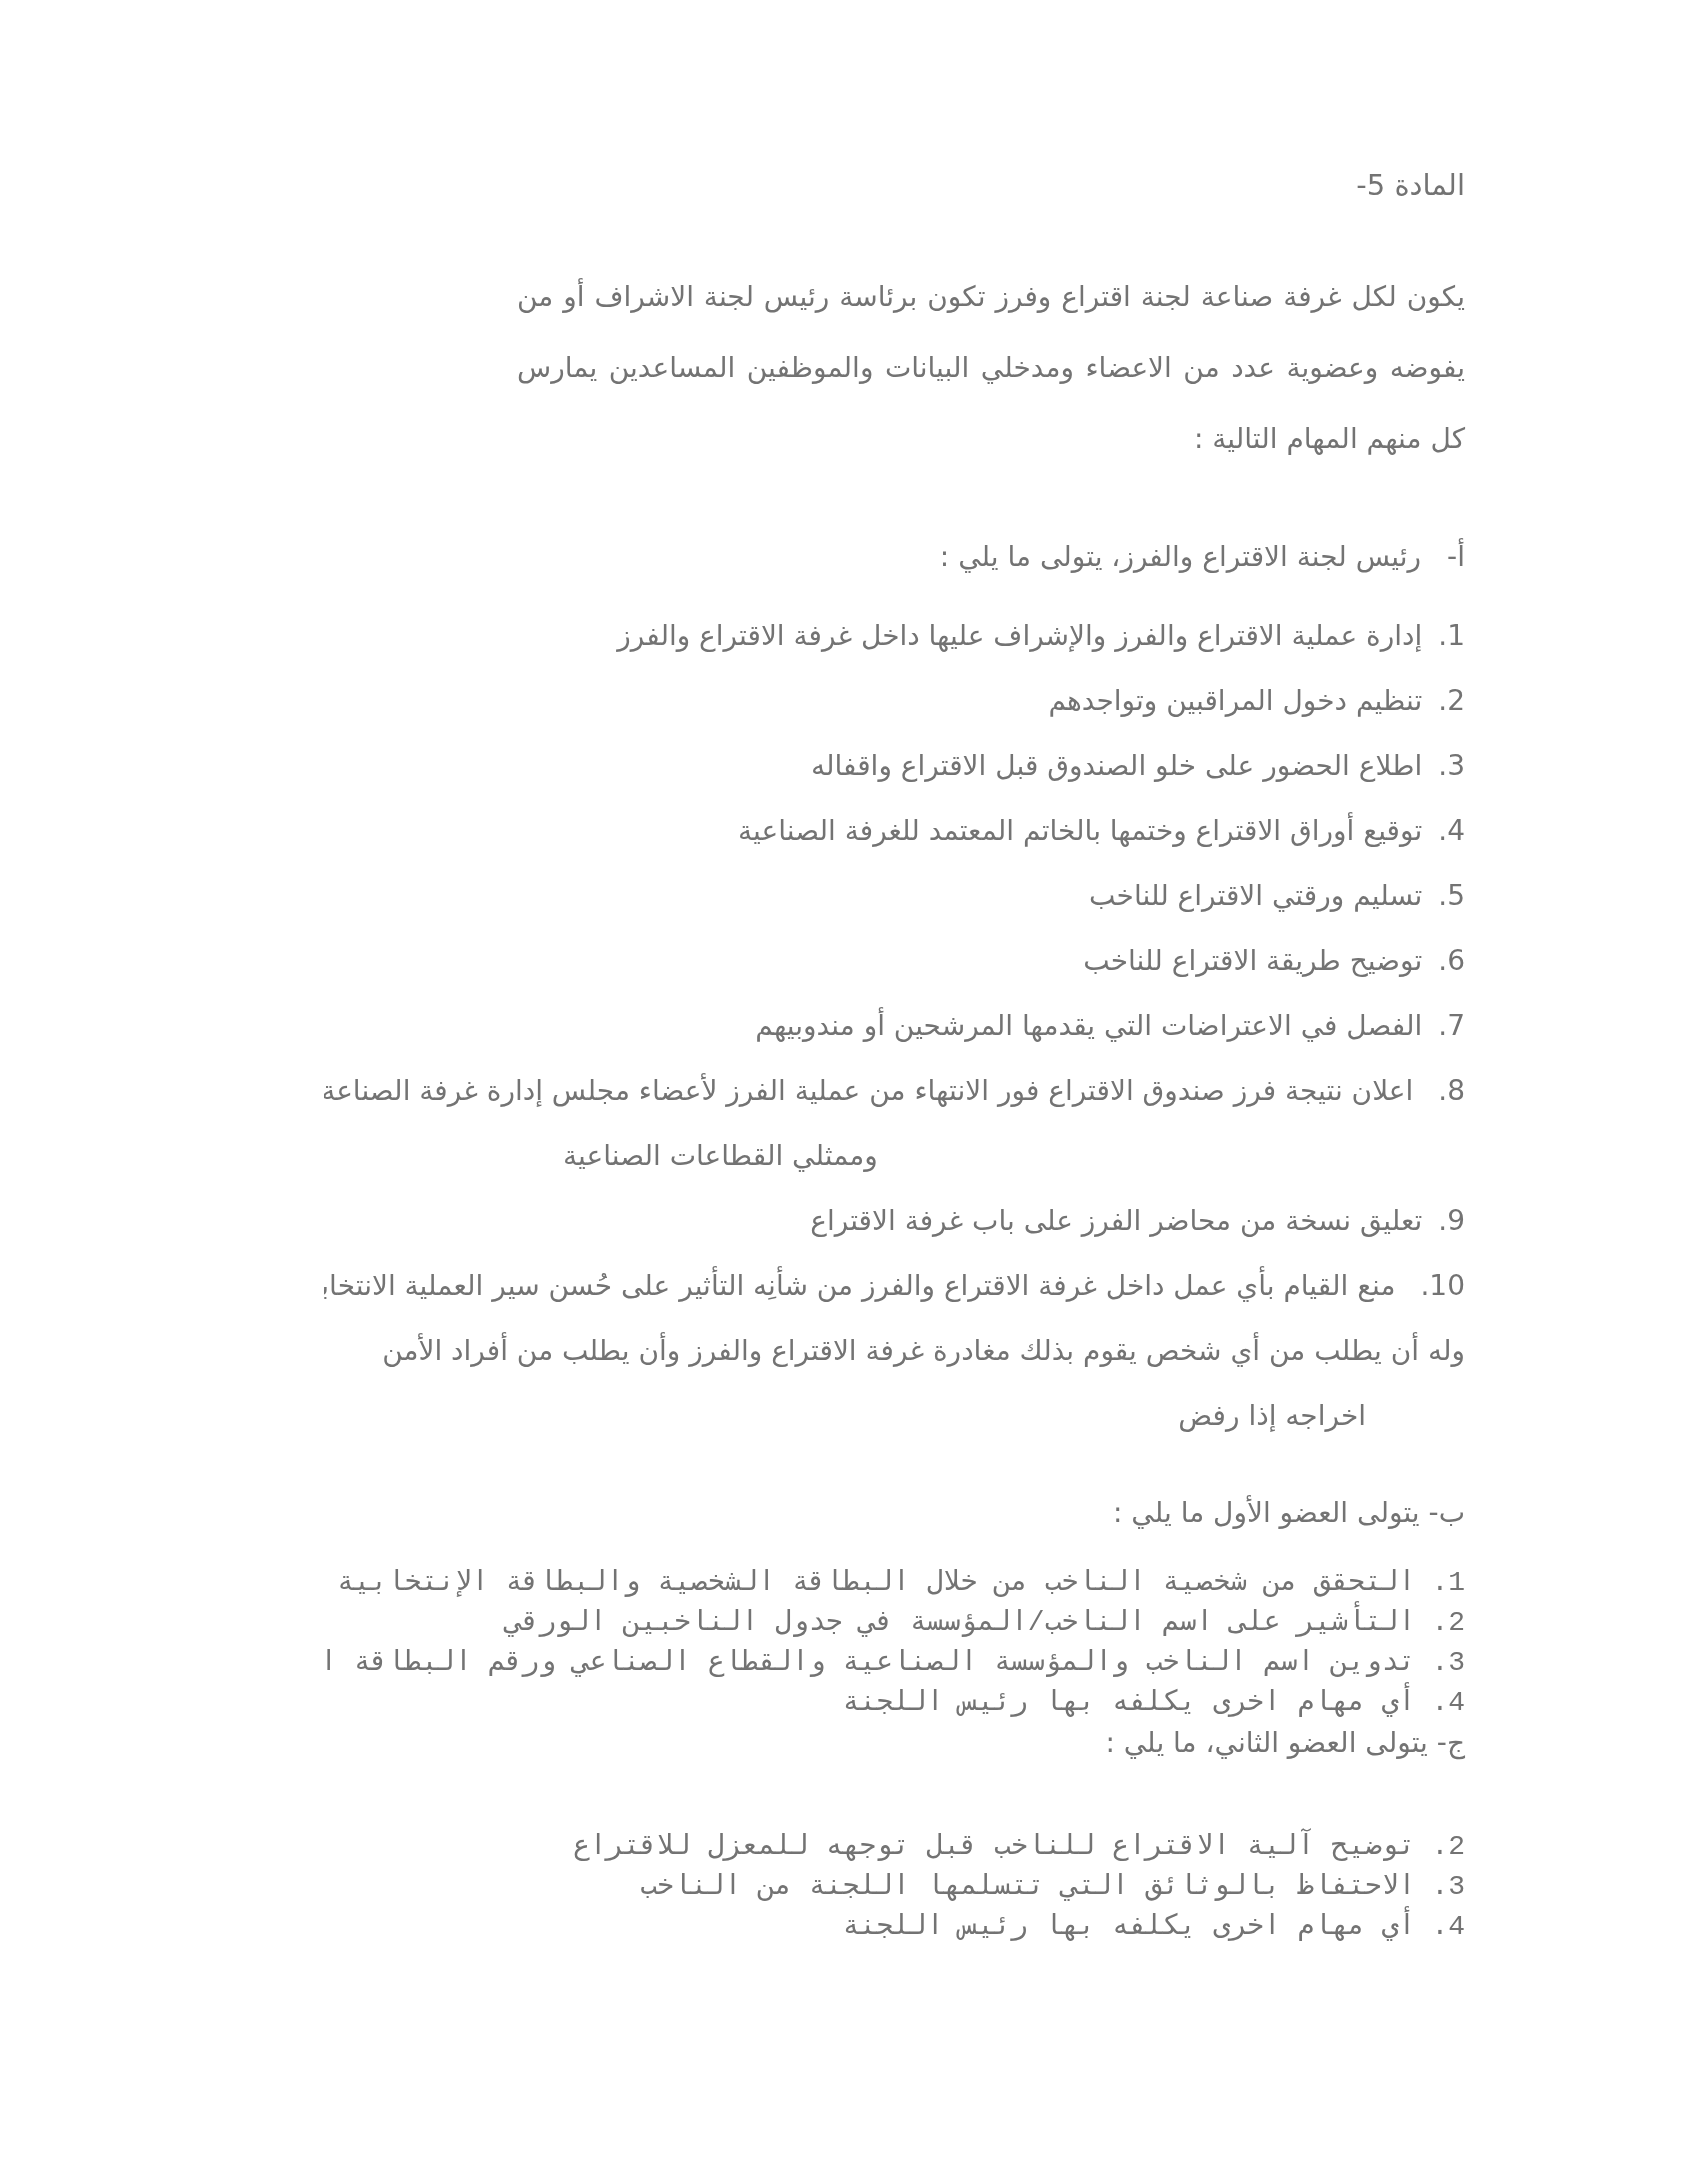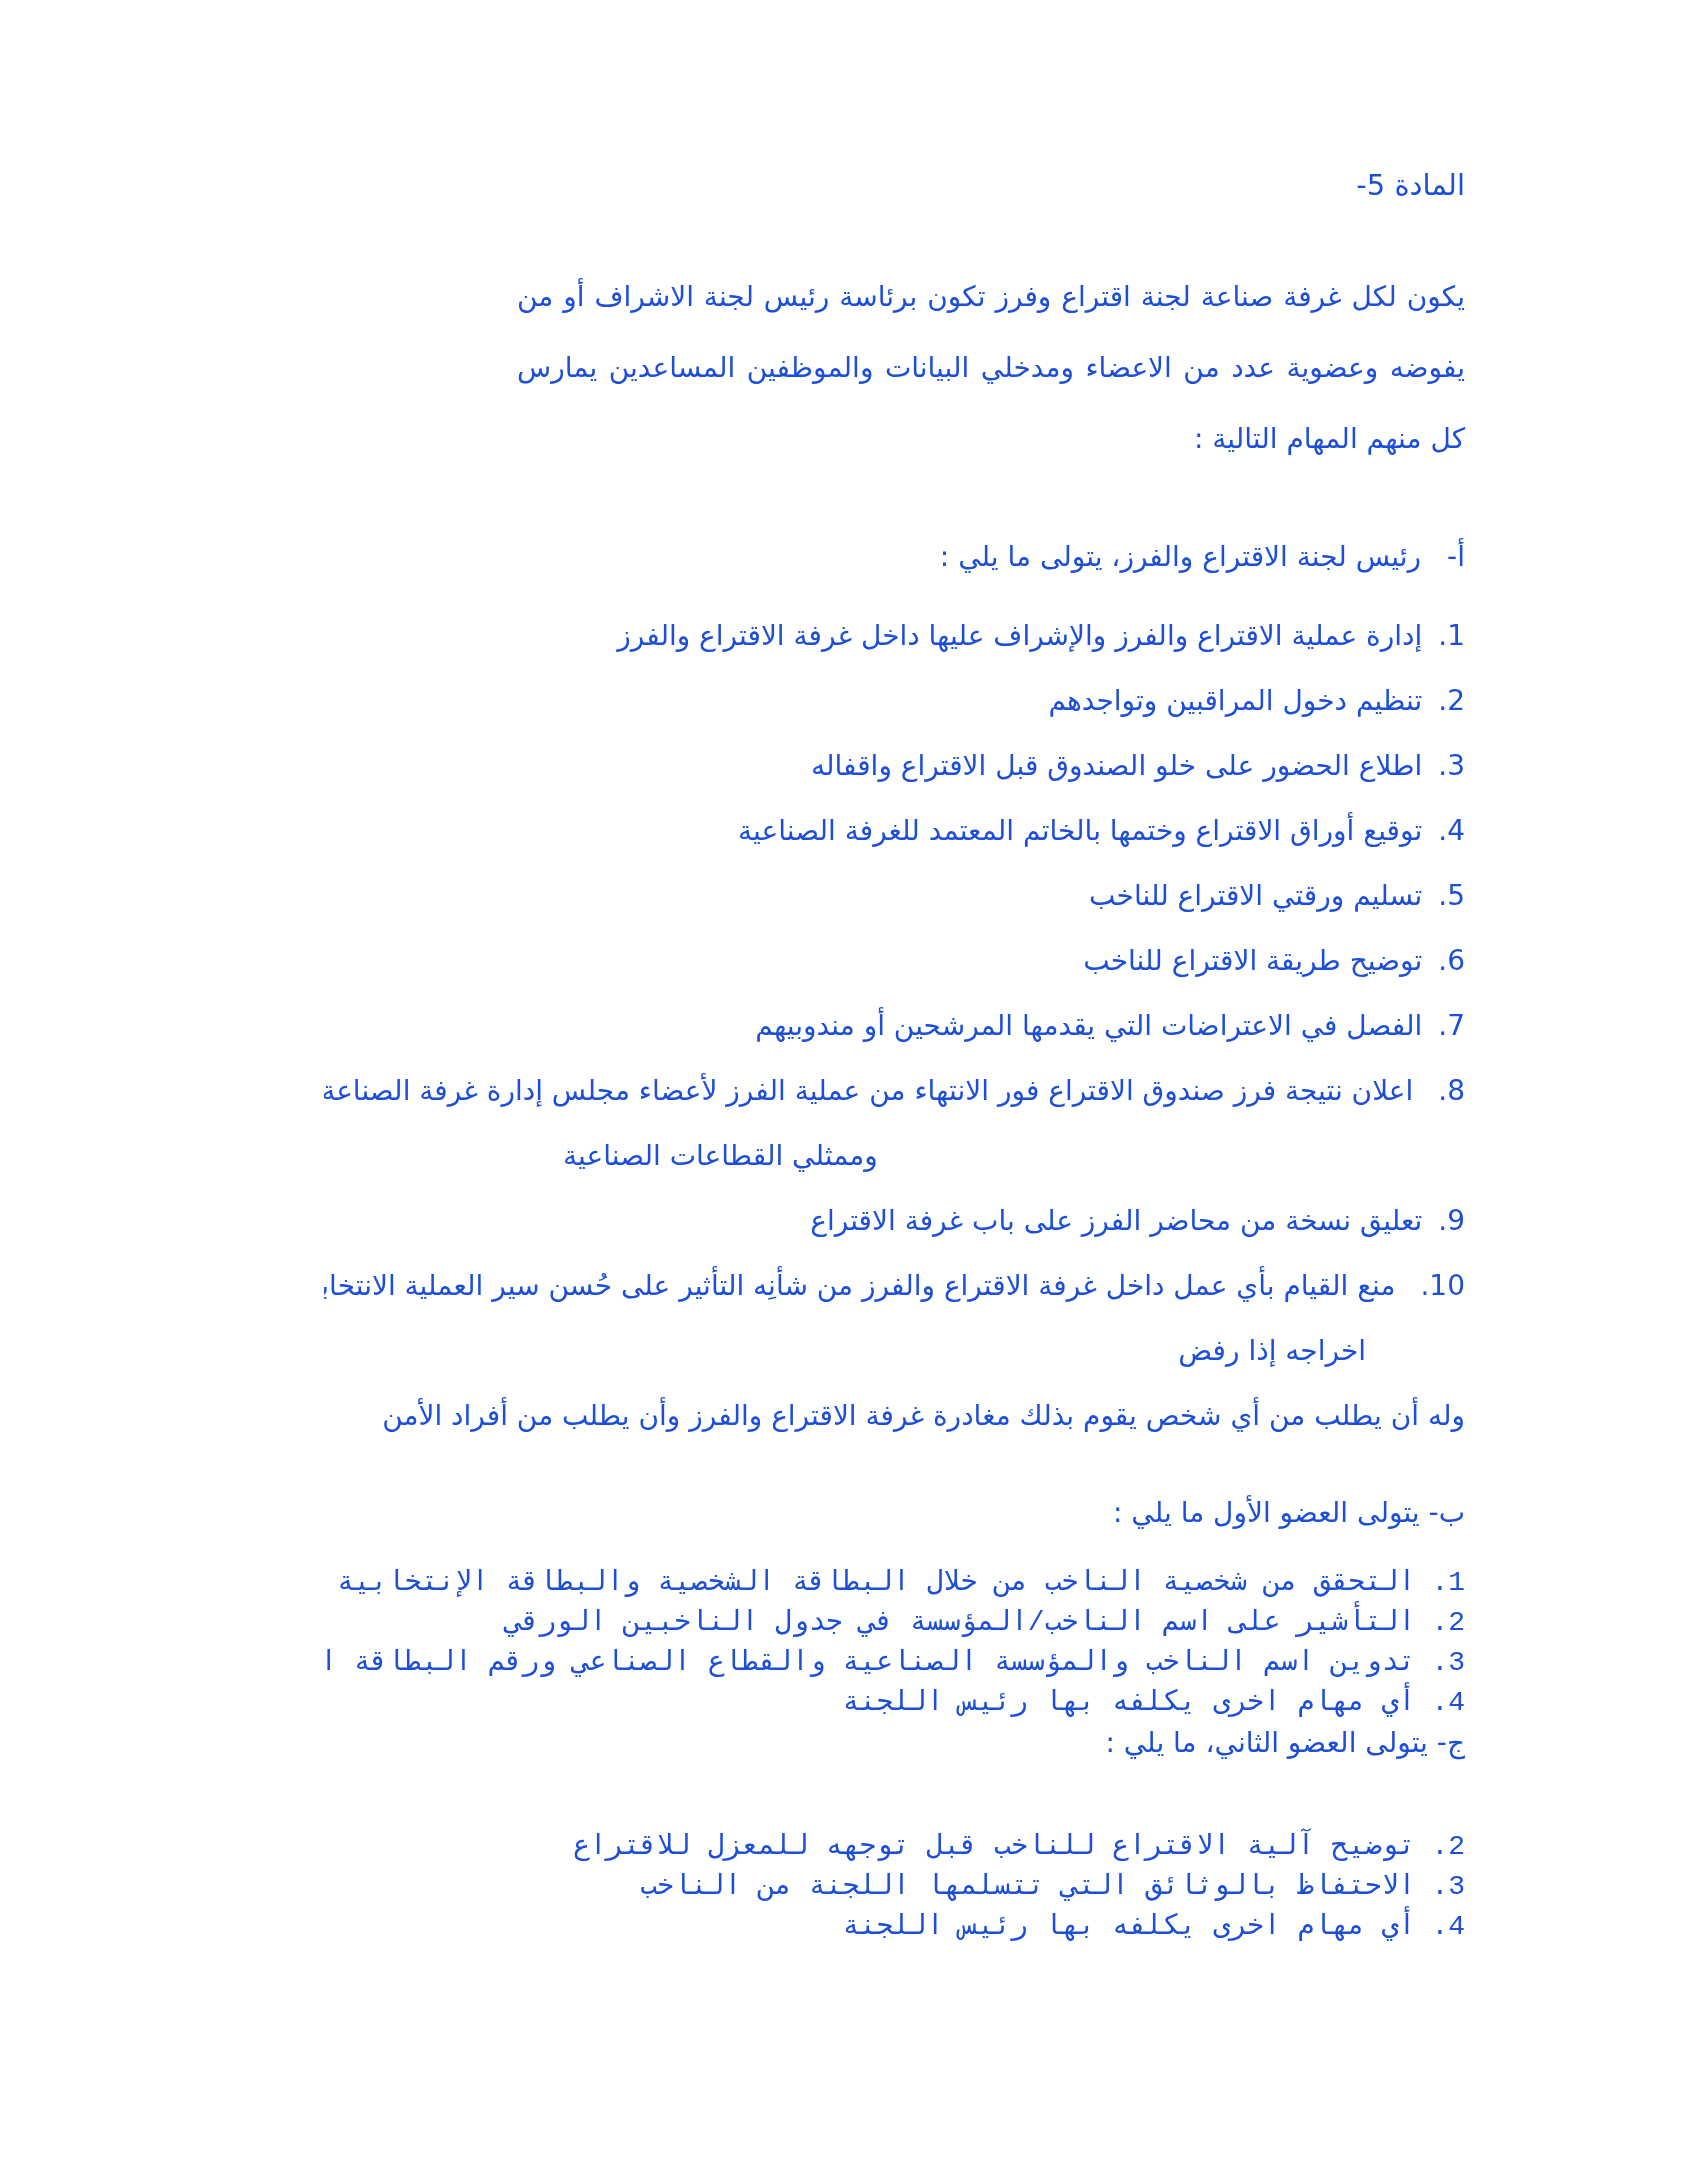--- a/index.html
+++ b/index.html
@@ -3,21 +3,21 @@
 <meta charset="utf-8">
 <style>
   html, body { margin: 0; padding: 0; background: #ffffff; }
   .page {
     position: relative;
     width: 1359px;
     height: 2178px;
     background: #ffffff;
     direction: rtl;
     font-family: "DejaVu Sans", sans-serif;
-    color: #1d4ed8;
+    color: #737373;
     overflow: hidden;
   }
   .content {
     padding: 0 218px 0 193px; 
     font-size: 28px;
   }
   .doc-title {
     padding-top: 166px;
     text-align: right;
     font-size: 29px;
@@ -79,22 +79,22 @@
 
       <div class="item">
         <div class="line stretch"><span class="num">8.</span> <span>اعلان نتيجة فرز صندوق الاقتراع فور الانتهاء من عملية الفرز لأعضاء مجلس إدارة غرفة الصناعة</span></div>
         <div class="line cont-8">وممثلي القطاعات الصناعية</div>
       </div>
 
       <div class="item single"><span class="num">9.</span><span>تعليق نسخة من محاضر الفرز على باب غرفة الاقتراع</span></div>
 
       <div class="item">
         <div class="line stretch"><span class="num">10.</span> <span>منع القيام بأي عمل داخل غرفة الاقتراع والفرز من شأنِه التأثير على حُسن سير العملية الانتخابية</span></div>
+        <div class="line stretch">وله أن يطلب من أي شخص يقوم بذلك مغادرة غرفة الاقتراع والفرز وأن يطلب من أفراد الأمن</div>
         <div class="line cont-10">اخراجه إذا رفض</div>
-        <div class="line stretch">وله أن يطلب من أي شخص يقوم بذلك مغادرة غرفة الاقتراع والفرز وأن يطلب من أفراد الأمن</div>
       </div>
     </div>
 
     <div class="sec-heading heading-b">
       <span class="marker">ب-</span> <span>يتولى العضو الأول ما يلي :</span>
     </div>
 
     <div class="list-b">
       <div class="item single"><span class="num">1.</span><span>التحقق من شخصية الناخب من خلال البطاقة الشخصية والبطاقة الإنتخابية</span></div>
       <div class="item single"><span class="num">2.</span><span>التأشير على اسم الناخب/المؤسسة في جدول الناخبين الورقي</span></div>

